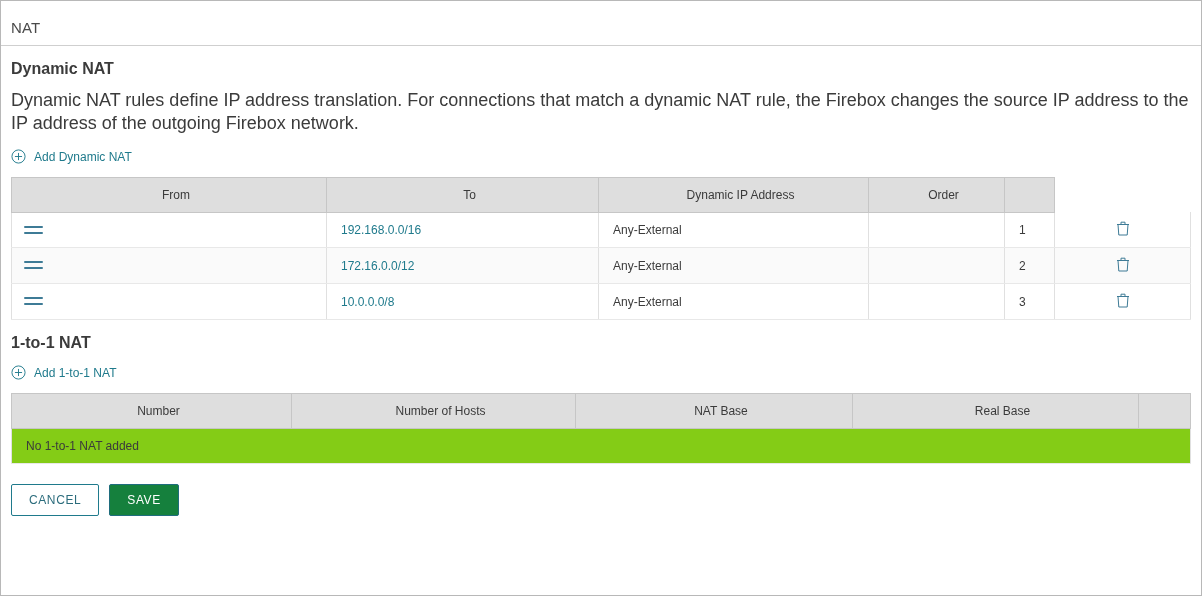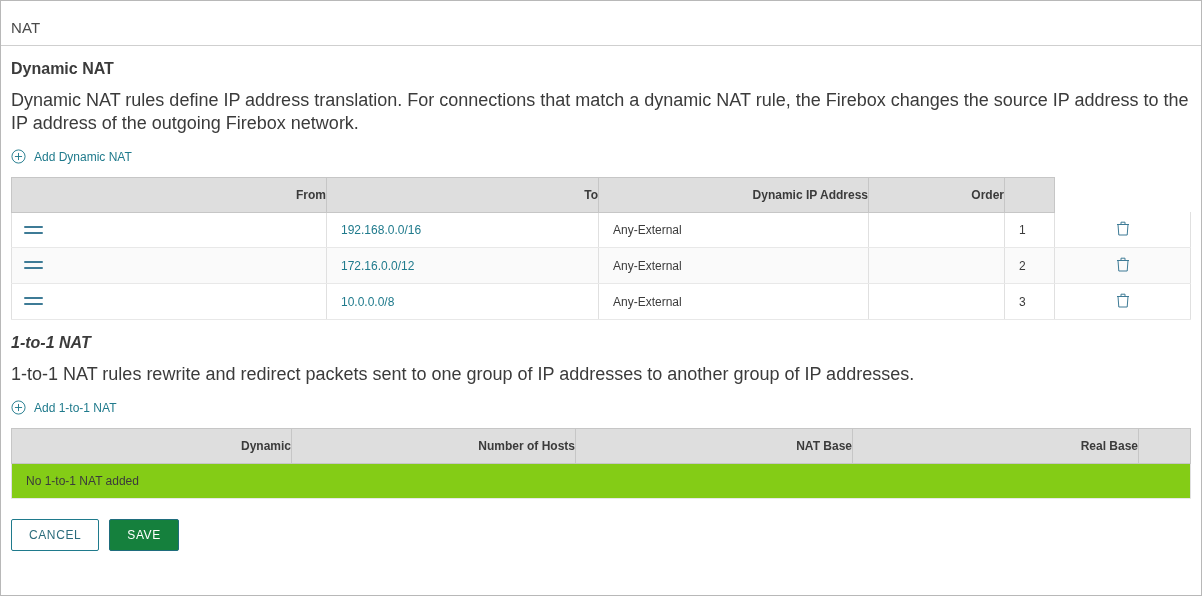--- a/index.html
+++ b/index.html
@@ -66,24 +66,24 @@
   }
   table.grid {
     width: 100%;
     border-collapse: collapse;
     margin-top: 13px;
     table-layout: fixed;
   }
   table.grid th {
     background: #dedede;
     border: 1px solid #c6c6c6;
-    font-weight: bold;
-    font-size: 12px;
-    color: #3b3b3b;
-    text-align: right;
+    font-weight: normal;
+    font-size: 12px;
+    color: #3b3b3b;
+    text-align: center;
     padding: 8px 0 8px 14px;
     height: 18px;
   }
   table.grid td {
     border-left: 1px solid #e0e0e0;
     border-right: 1px solid #e0e0e0;
     border-bottom: 1px solid #e8e8e8;
     padding: 8px 0 8px 14px;
     font-size: 12px;
     color: #3b3b3b;
@@ -265,43 +265,42 @@
             <svg class="trash-icon" viewBox="0 0 14 16">
               <path d="M2 4.5 H12 L11.2 15 H2.8 Z" fill="none" stroke="#3e7b96" stroke-width="1"></path>
               <line x1="1" y1="4.5" x2="13" y2="4.5" stroke="#3e7b96" stroke-width="1"></line>
               <path d="M5 4.5 V2.2 H9 V4.5" fill="none" stroke="#3e7b96" stroke-width="1"></path>
             </svg>
           </td>
         </tr>
       </tbody>
     </table>
 
-    <div class="section-title" style="font-style:italic;">1-to-1 NAT</div>
-    <div class="section-desc">1-to-1 NAT rules rewrite and redirect packets sent to one group of IP addresses to another group of IP addresses.</div>
+    <div class="section-title" style="">1-to-1 NAT</div>
 
     <div class="add-link">
       <svg class="plus-icon" viewBox="0 0 16 16">
         <circle cx="8" cy="8" r="7" fill="none" stroke="#1f7a8c" stroke-width="1"></circle>
         <line x1="8" y1="4.2" x2="8" y2="11.8" stroke="#1f7a8c" stroke-width="1"></line>
         <line x1="4.2" y1="8" x2="11.8" y2="8" stroke="#1f7a8c" stroke-width="1"></line>
       </svg>
       <span class="add-label">Add 1-to-1 NAT</span>
     </div>
 
     <table class="grid">
       <colgroup>
         <col class="col-net">
         <col class="col-hosts">
         <col class="col-natb">
         <col class="col-realb">
         <col style="width:52px">
       </colgroup>
       <thead>
         <tr>
-          <th>Dynamic</th>
+          <th>Number</th>
           <th>Number of Hosts</th>
           <th>NAT Base</th>
           <th>Real Base</th>
           <th></th>
         </tr>
       </thead>
       <tbody>
         <tr class="empty-row">
           <td colspan="5">No 1-to-1 NAT added</td>
         </tr>

